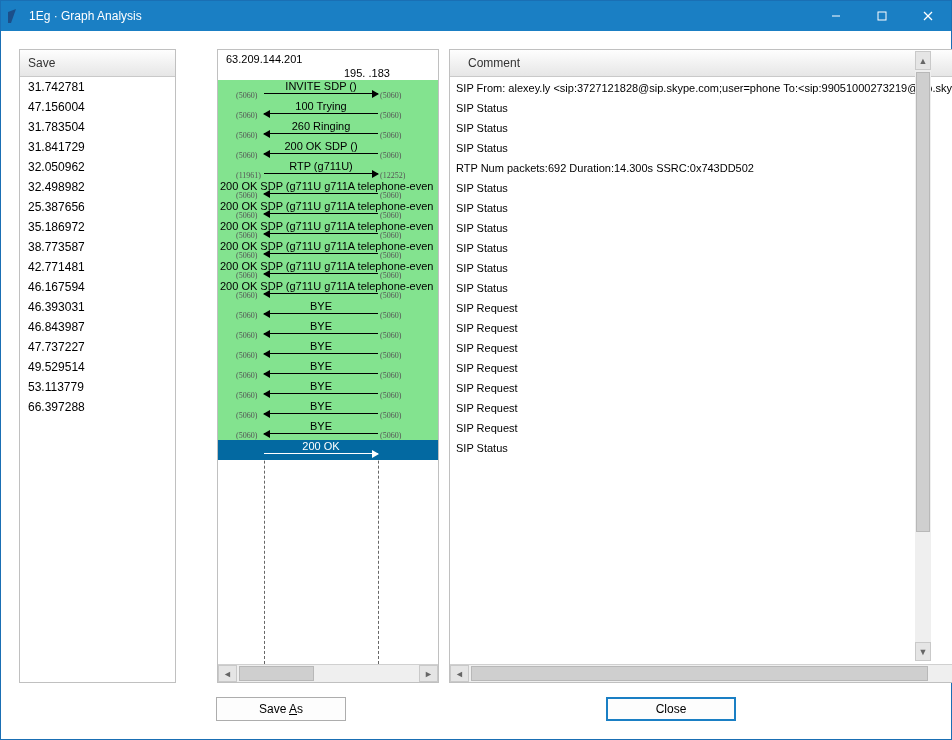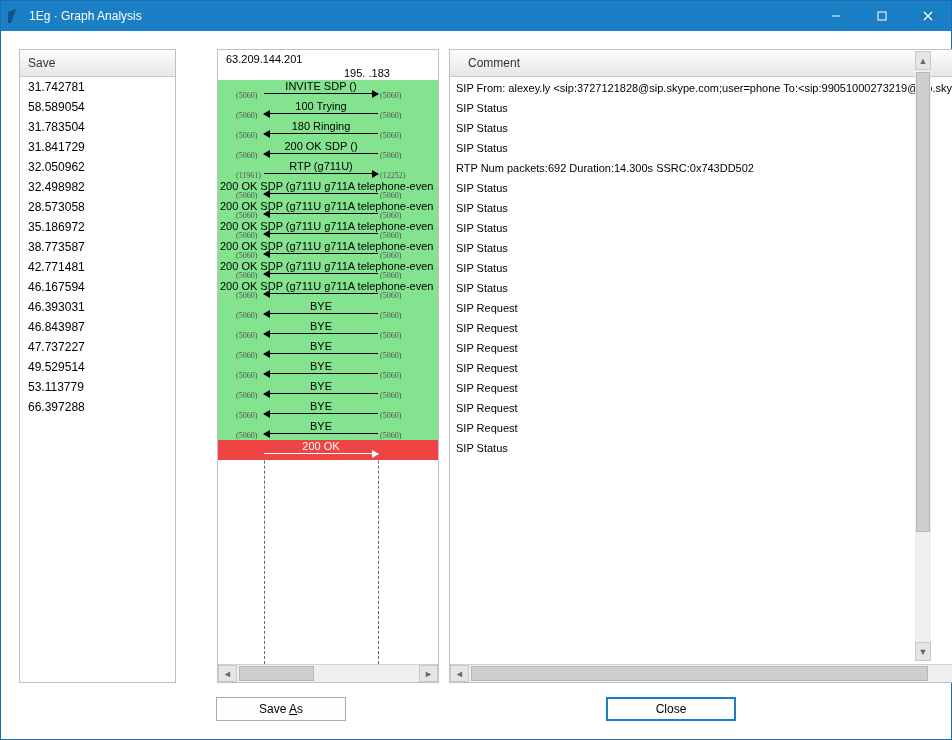--- a/index.html
+++ b/index.html
@@ -133,21 +133,21 @@
     flex: 1;
     overflow: hidden;
     background: #fff;
   }
   .flowstrip {
     position: absolute;
     left: 0; right: 0;
     height: 20px;
   }
   .flowstrip.green { background: #83e38f; }
-  .flowstrip.blue  { background: #ef4444; color: #fff; }
+  .flowstrip.blue  { background: #0369a1; color: #fff; }
   .flowlabel {
     position: absolute;
     top: 0;
     font-size: 11px;
     text-align: center;
     white-space: nowrap;
     color: #000;
   }
   .flowstrip.blue .flowlabel { color: #fff; }
   .portL, .portR {
@@ -313,26 +313,26 @@
 
     <div class="panels-wrap">
 
       <div class="panels">
 
         <div class="panel time">
           <div class="colhead">Save</div>
           <div class="pbody">
             <div class="rows" id="time-rows">
                 <div class="trow">31.742781</div>
-                <div class="trow">58.589054</div>
+                <div class="trow">47.156004</div>
                 <div class="trow">31.783504</div>
                 <div class="trow">31.841729</div>
                 <div class="trow">32.050962</div>
                 <div class="trow">32.498982</div>
-                <div class="trow">28.573058</div>
+                <div class="trow">25.387656</div>
                 <div class="trow">35.186972</div>
                 <div class="trow">38.773587</div>
                 <div class="trow">42.771481</div>
                 <div class="trow">46.167594</div>
                 <div class="trow">46.393031</div>
                 <div class="trow">46.843987</div>
                 <div class="trow">47.737227</div>
                 <div class="trow">49.529514</div>
                 <div class="trow">53.113779</div>
                 <div class="trow">66.397288</div>
@@ -355,21 +355,21 @@
                 <div class="portL" style="left: 18px;">(5060)</div>
                 <div class="portR" style="left: 162px;">(5060)</div>
               </div>
               <div class="flowstrip green" style="top: 20px;">
                 <div class="flowlabel" style="left: 46px; width: 114px;">100 Trying</div>
                 <div class="arrow left" style="left: 46px; width: 114px;"></div>
                 <div class="portL" style="left: 18px;">(5060)</div>
                 <div class="portR" style="left: 162px;">(5060)</div>
               </div>
               <div class="flowstrip green" style="top: 40px;">
-                <div class="flowlabel" style="left: 46px; width: 114px;">180 Ringing</div>
+                <div class="flowlabel" style="left: 46px; width: 114px;">260 Ringing</div>
                 <div class="arrow left" style="left: 46px; width: 114px;"></div>
                 <div class="portL" style="left: 18px;">(5060)</div>
                 <div class="portR" style="left: 162px;">(5060)</div>
               </div>
               <div class="flowstrip green" style="top: 60px;">
                 <div class="flowlabel" style="left: 46px; width: 114px;">200 OK SDP ()</div>
                 <div class="arrow left" style="left: 46px; width: 114px;"></div>
                 <div class="portL" style="left: 18px;">(5060)</div>
                 <div class="portR" style="left: 162px;">(5060)</div>
               </div>

